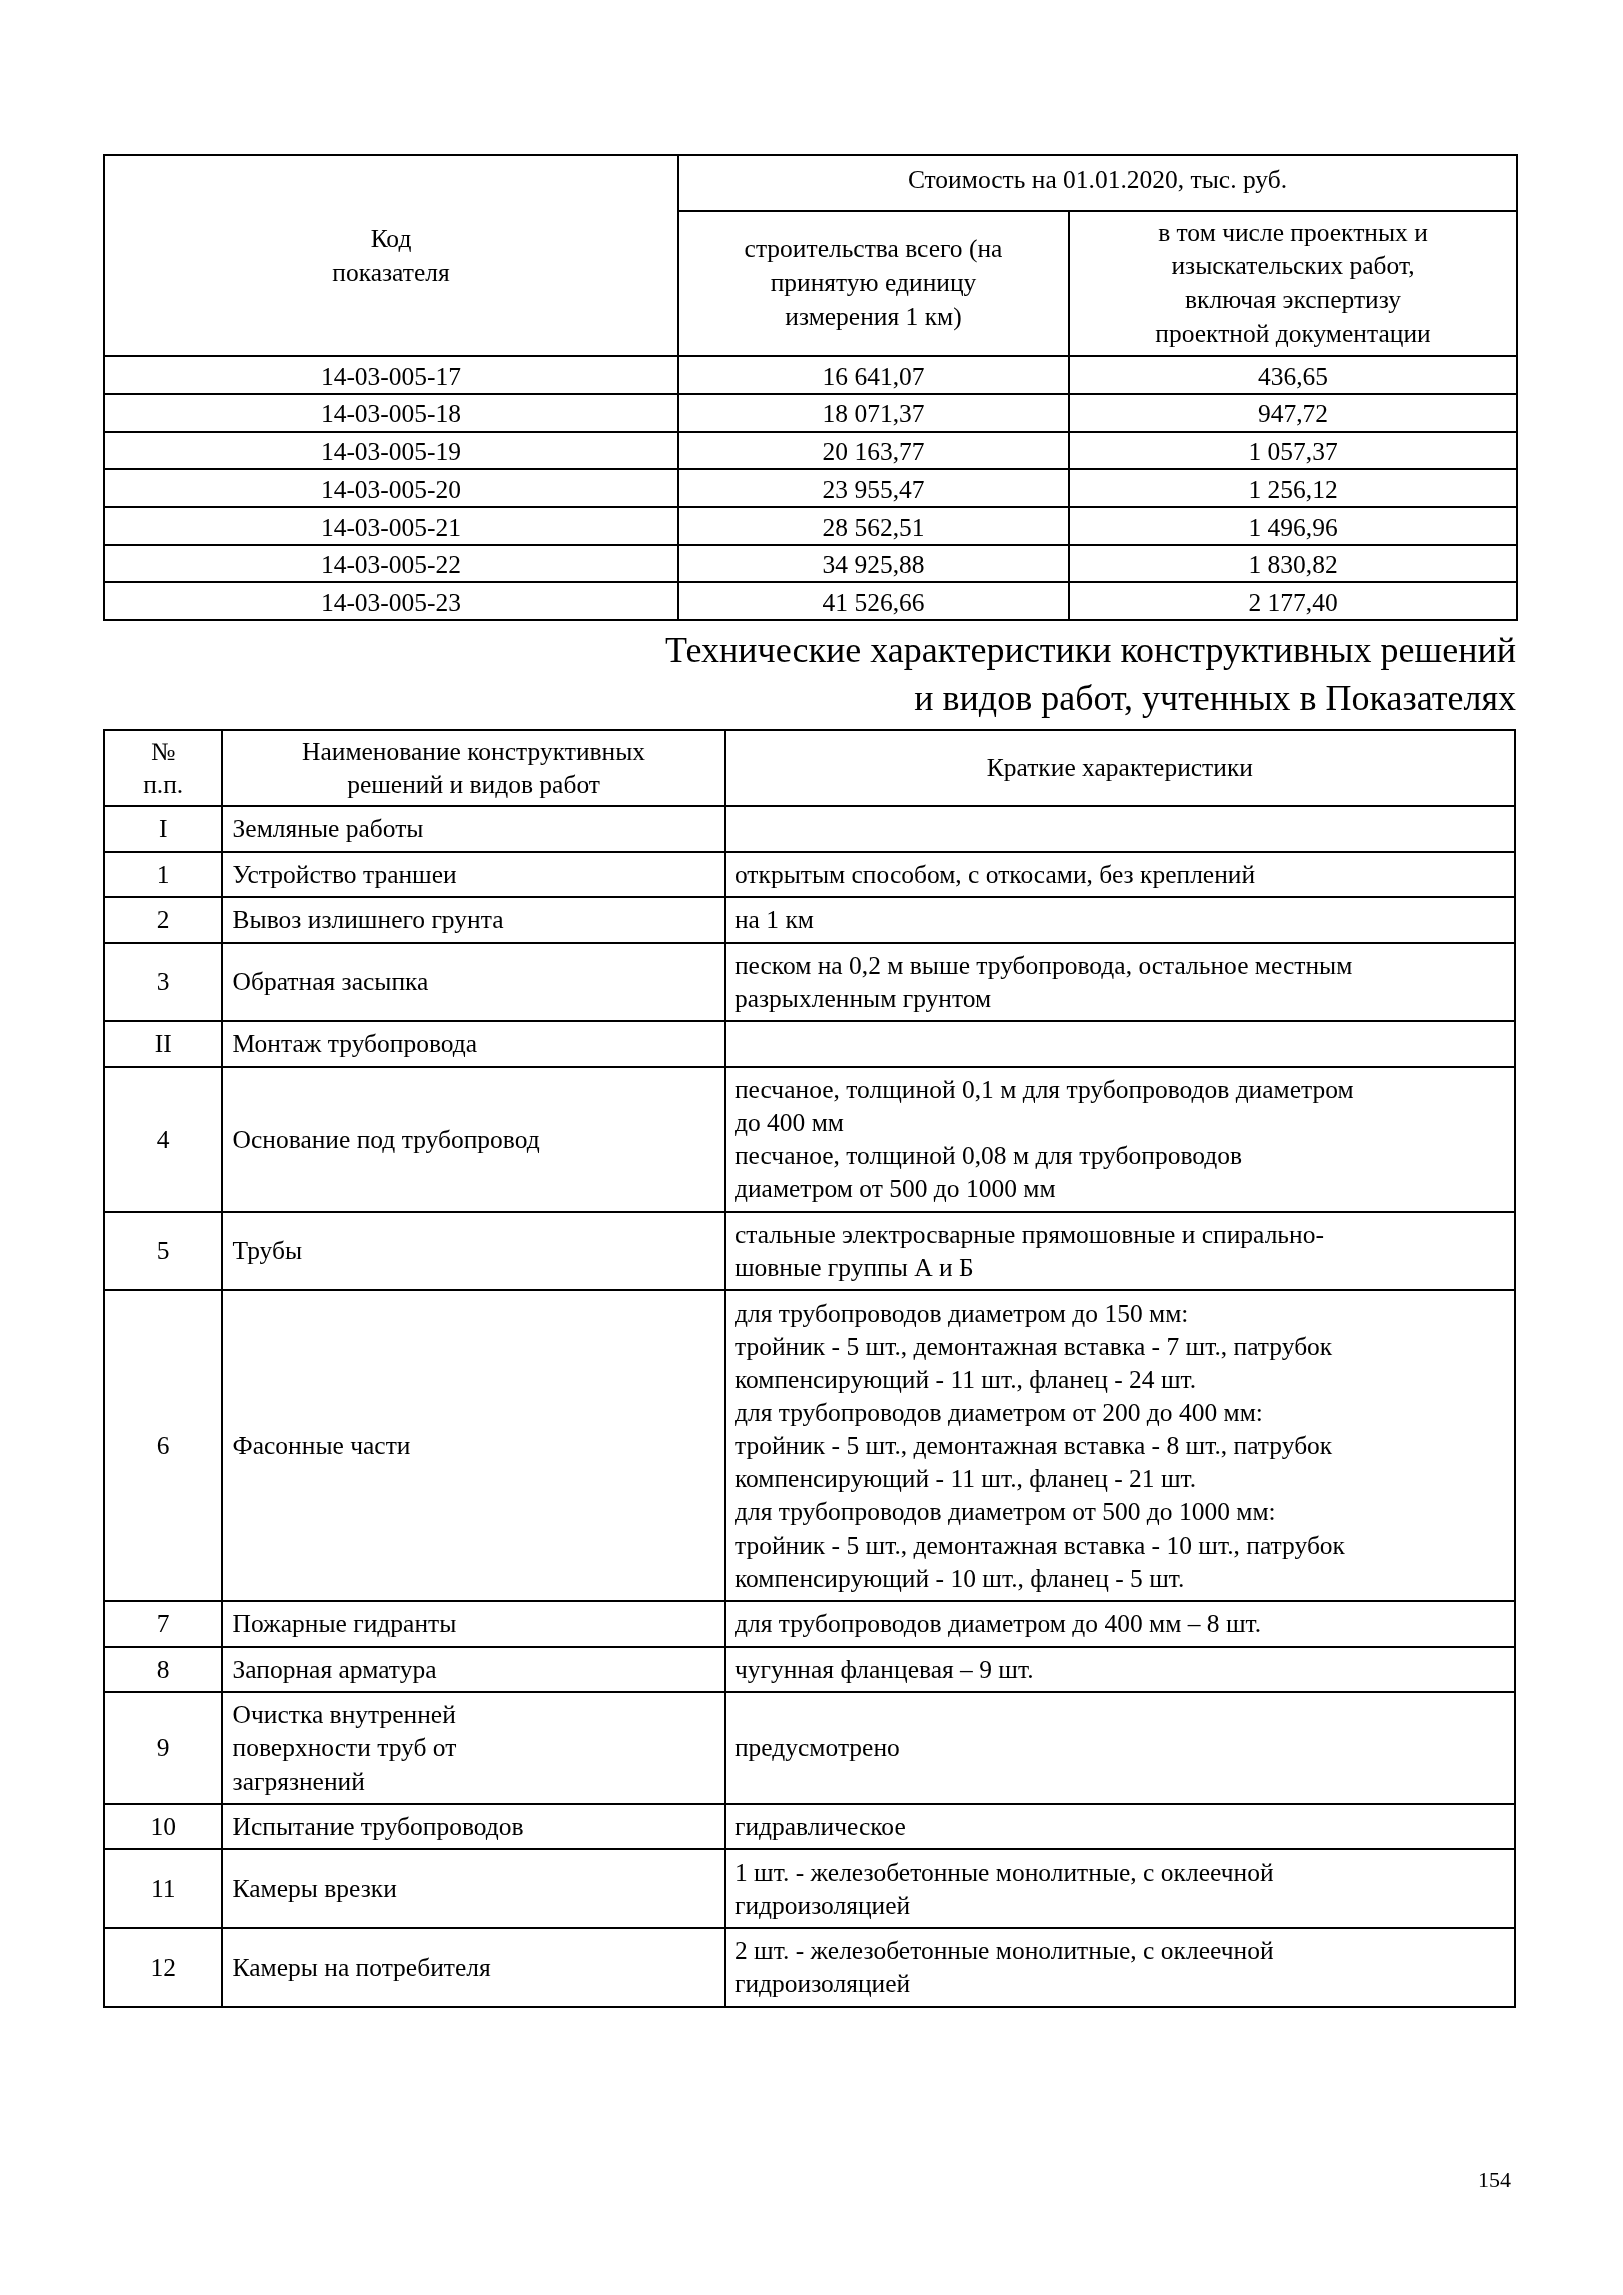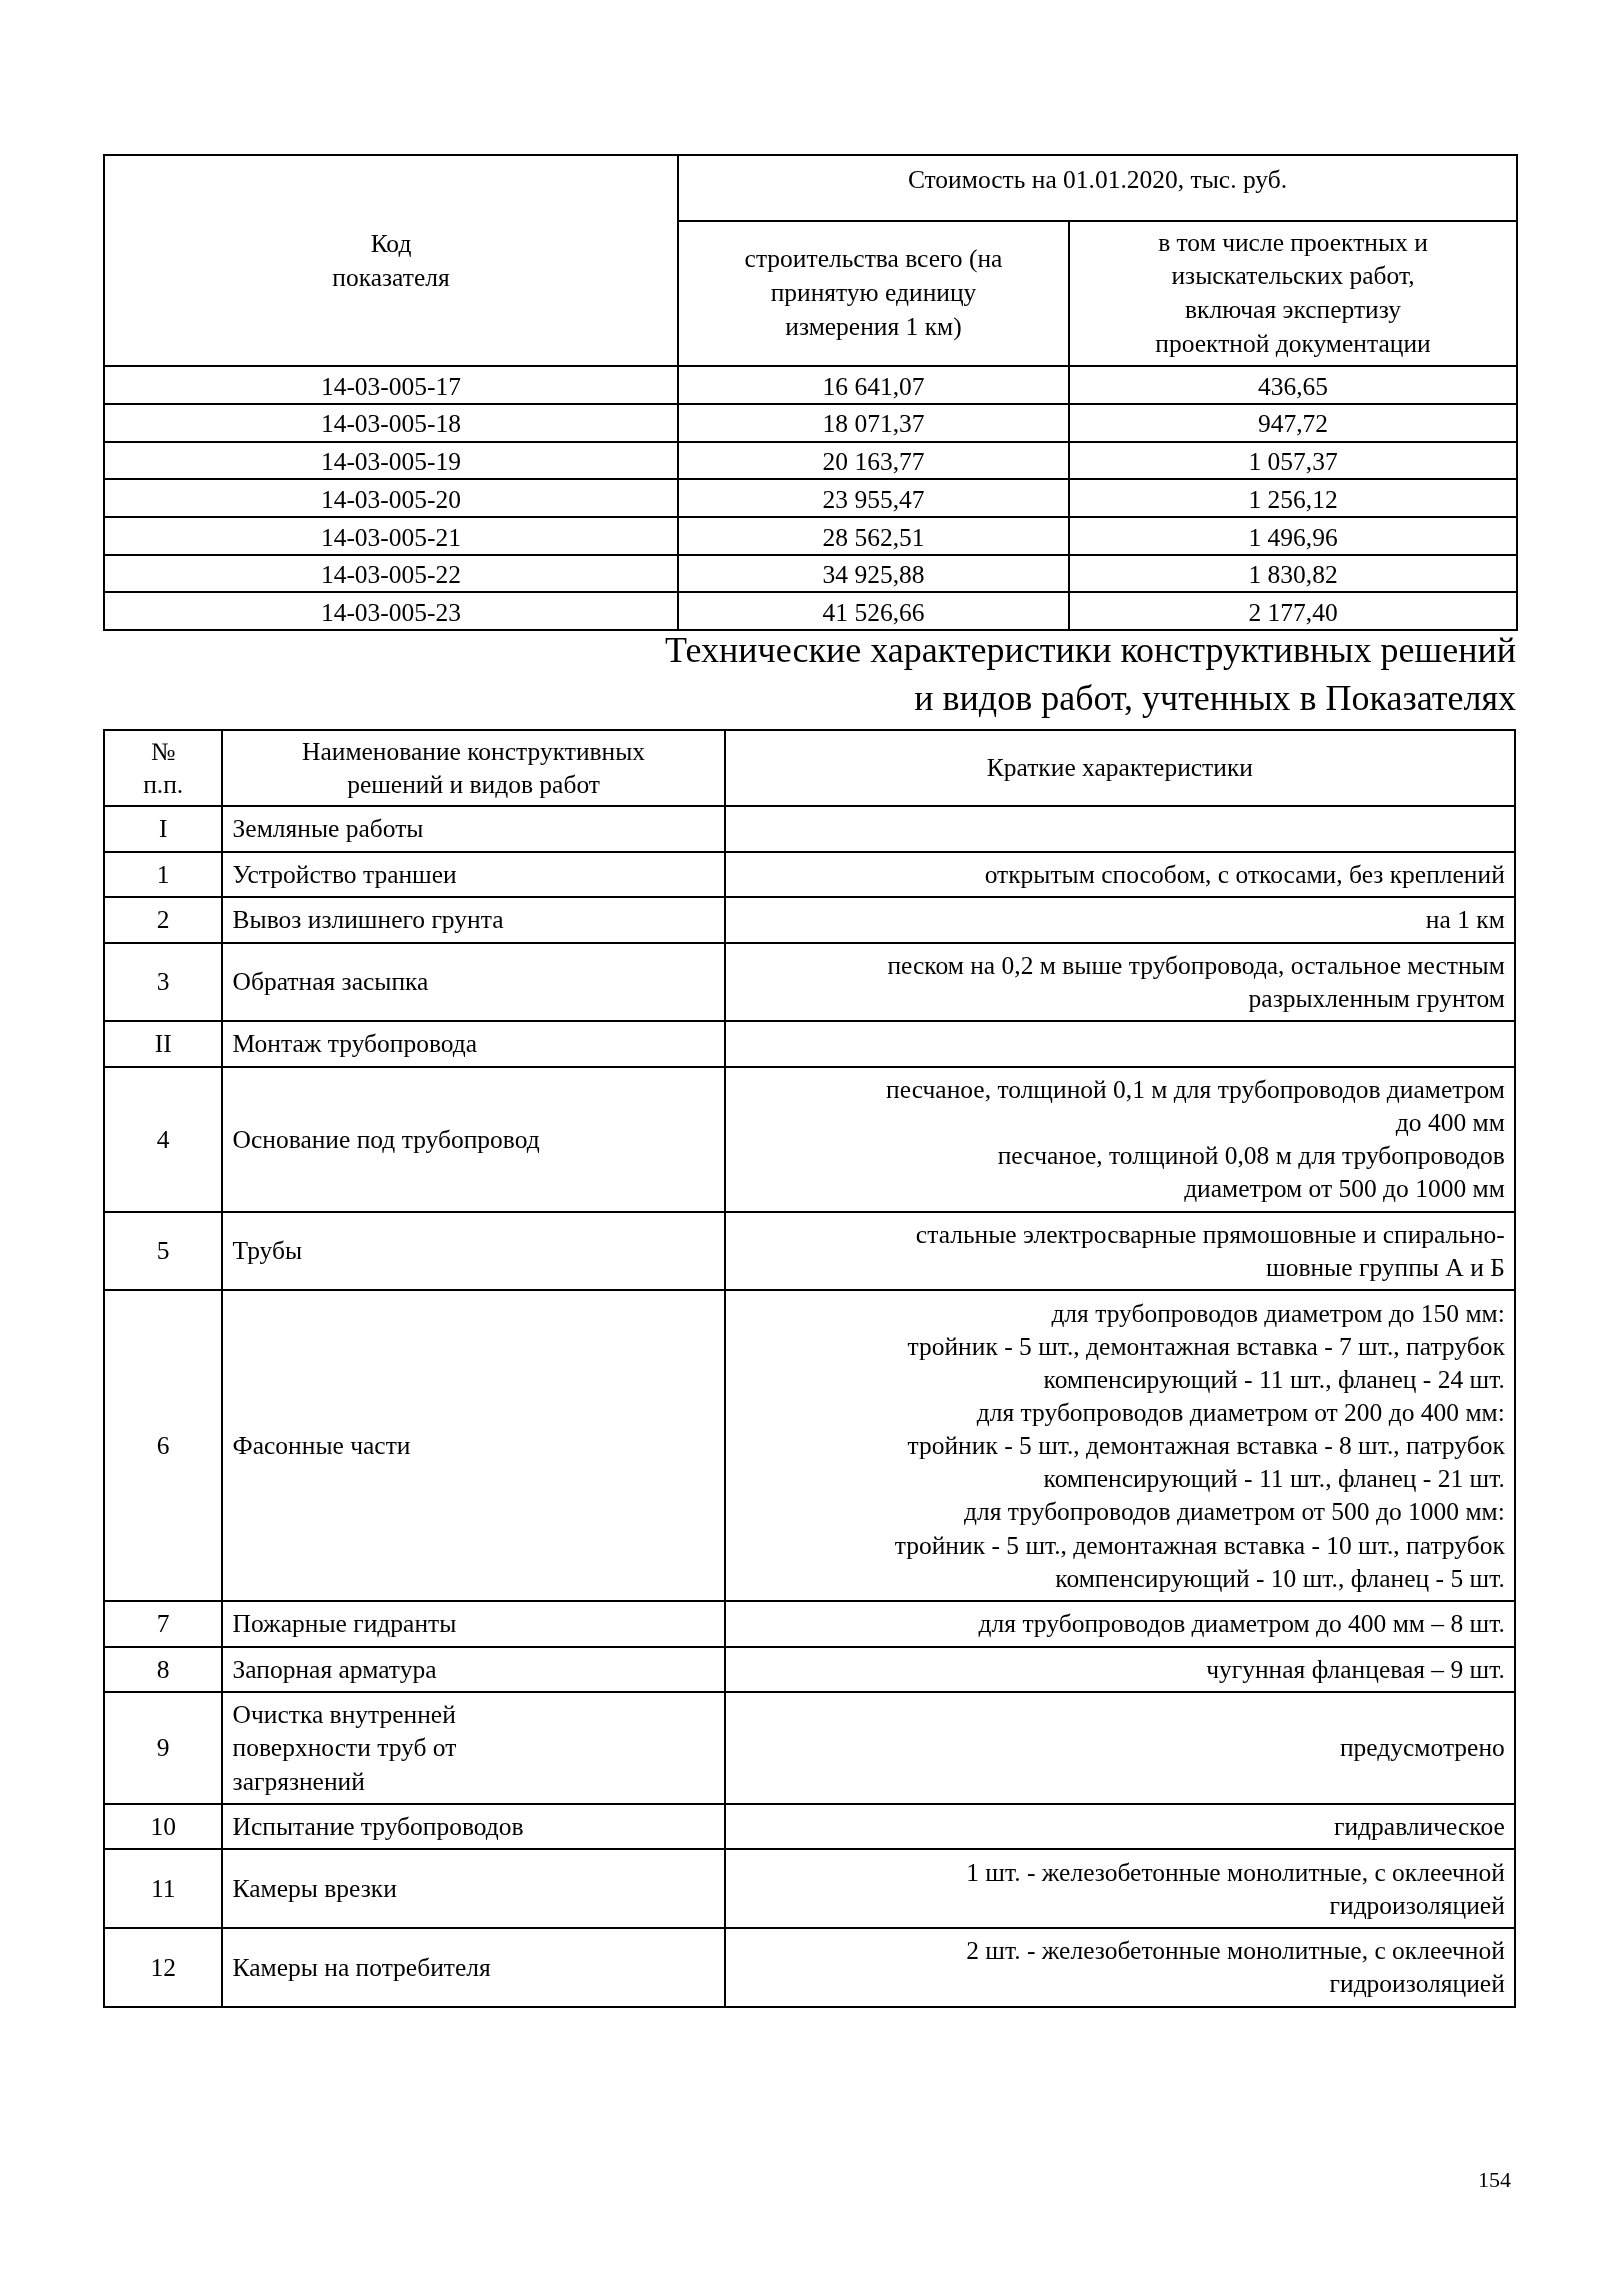--- a/index.html
+++ b/index.html
@@ -41,21 +41,21 @@
     width: 1413px;
   }
   #cost-table .hdr-code {
     text-align: center;
     vertical-align: middle;
   }
   #cost-table .hdr-span {
     text-align: center;
     vertical-align: middle;
     padding-top: 6.5px;
-    padding-bottom: 24px;
+    padding-bottom: 14px;
   }
   #cost-table .hdr-sub {
     text-align: center;
     vertical-align: middle;
     line-height: 1.33;
   }
   #cost-table td.cell {
     text-align: center;
     vertical-align: middle;
     padding-top: 2.6px;
@@ -87,21 +87,21 @@
     width: 98px;
     text-align: center;
     vertical-align: middle;
   }
   #tech-table .c-name {
     width: 482px;
     text-align: left;
     vertical-align: middle;
   }
   #tech-table .c-desc {
-    text-align: right;
+    text-align: left;
     vertical-align: middle;
   }
   #tech-table th.c-num,
   #tech-table th.c-name,
   #tech-table th.c-desc {
     text-align: center;
     vertical-align: middle;
   }
   #tech-table td {
     padding-top: 5.2px;

